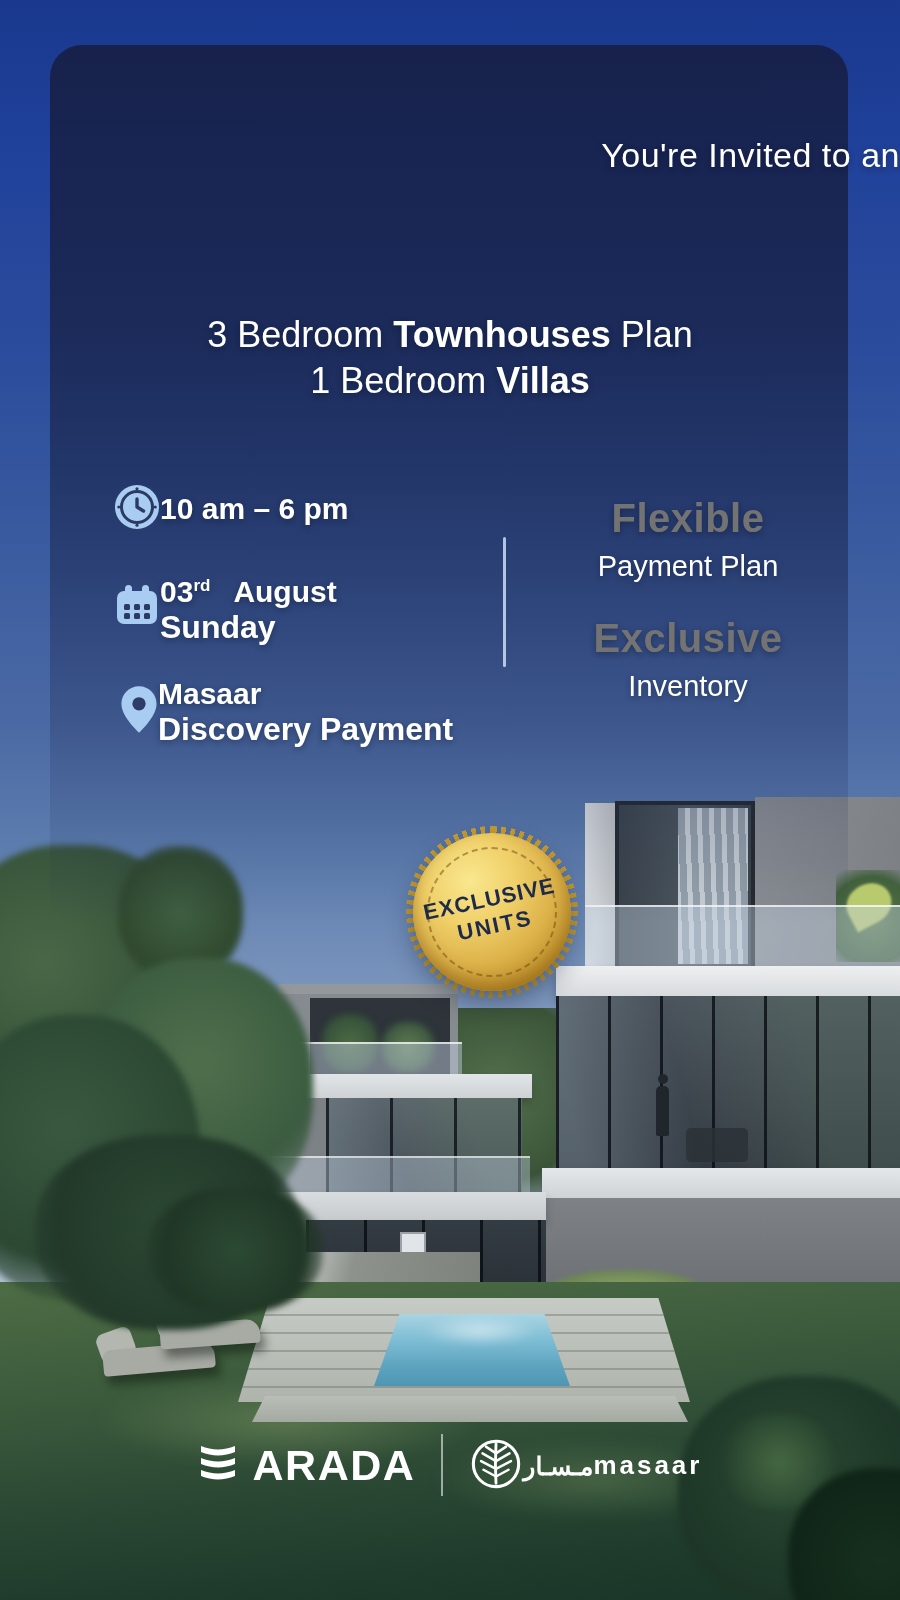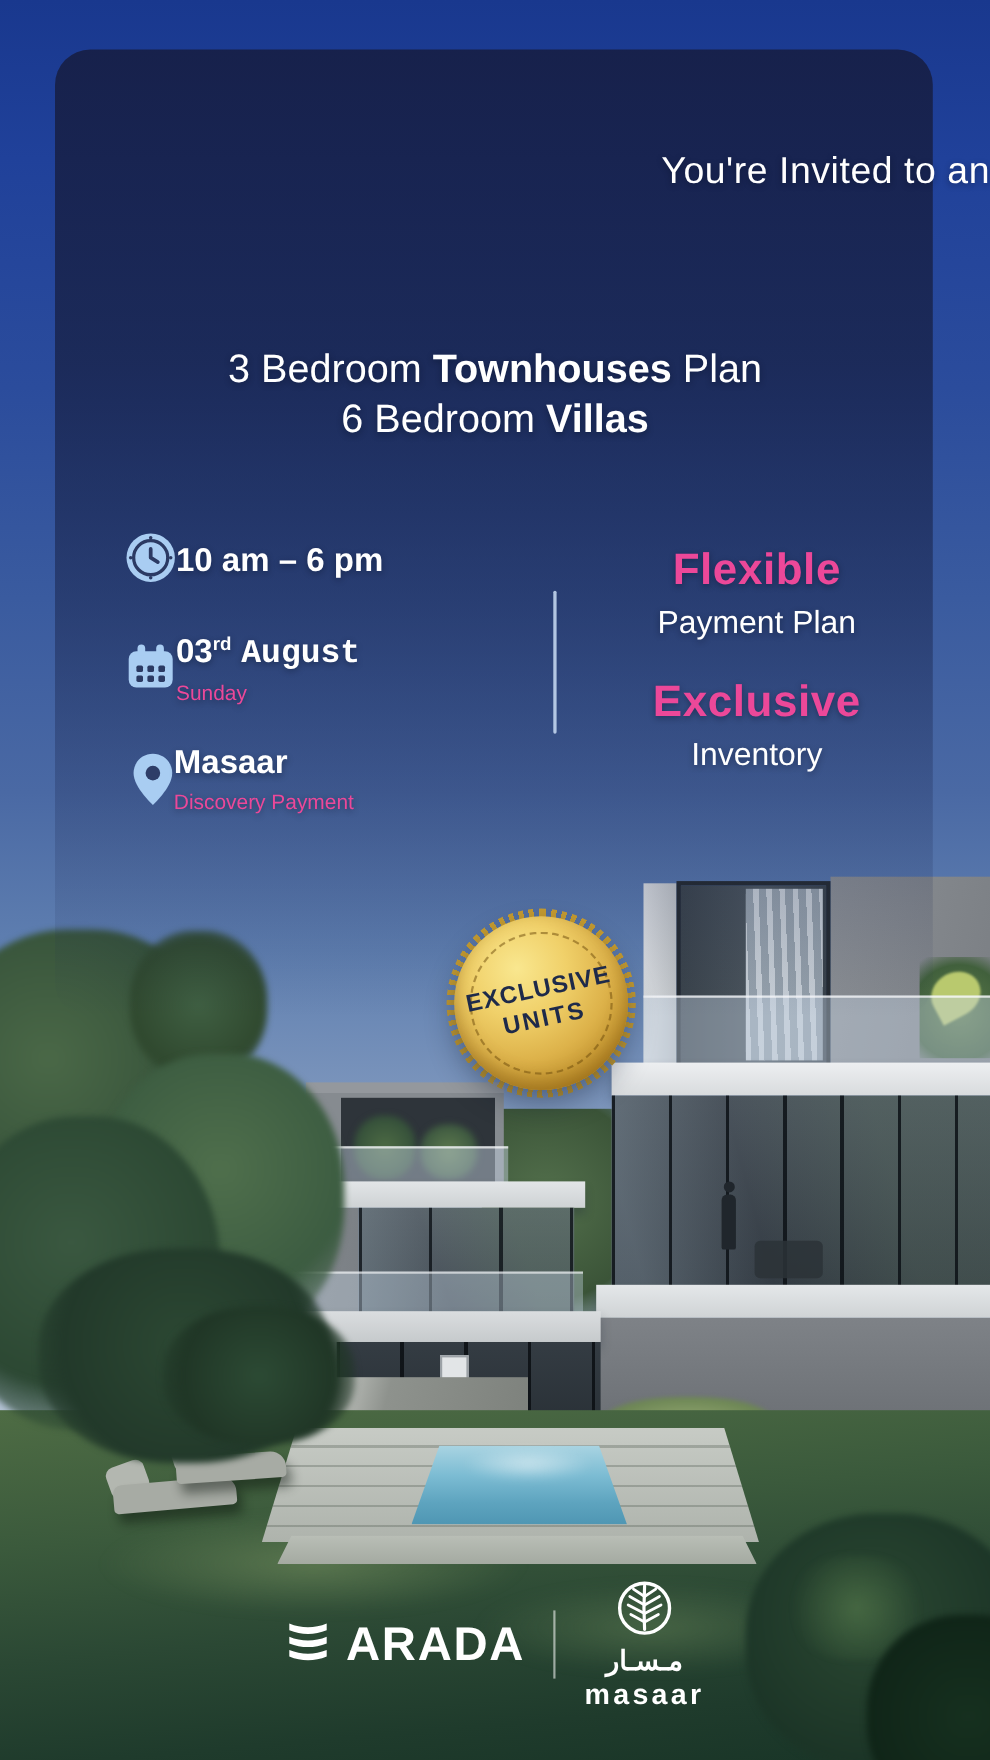--- a/index.html
+++ b/index.html
@@ -147,50 +147,50 @@
   .title{left:0;width:900px;top:196px;text-align:center;
     font-family:"Liberation Serif",serif;font-weight:400;font-size:68px;color:#a6cbf2;letter-spacing:1px;}
   .subtitle{left:0;width:900px;top:312px;text-align:center;font-size:36px;line-height:46px;font-weight:400;}
   .subtitle b{font-weight:700;}
 
   .drow{display:flex;align-items:center;}
   .drow1{left:114px;top:484px;}
   .drow2{left:114px;top:568px;}
   .drow3{left:120px;top:676px;}
   .d-main{font-size:30px;font-weight:700;line-height:36px;}
-  .d-sub{font-size:19px;font-weight:400;line-height:35px;color:#ec4899;}
+  .d-sub{font-size:32px;font-weight:700;line-height:35px;color:#ffffff;}
   .d-main sup{font-size:17px;font-weight:700;}
-  .d-month{margin-left:9px;font-family:Liberation Mono, monospace;}
+  .d-month{margin-left:23px;}
 
   .vdivider{left:503px;top:537px;width:3px;height:130px;border-radius:3px;background:rgba(202,221,245,.85);}
 
   .feature{left:538px;width:300px;text-align:center;}
   .f1{top:496px;} .f2{top:616px;}
-  .f-hl{font-size:40px;font-weight:600;color:#ec4899;letter-spacing:.5px;}
+  .f-hl{font-size:40px;font-weight:600;color:#737373;letter-spacing:.5px;}
   .f-lb{font-size:29px;font-weight:500;margin-top:9px;}
 
   
   .seal{left:406px;top:826px;width:172px;height:172px;}
   .seal-teeth{position:absolute;inset:0;border-radius:50%;
     background:repeating-conic-gradient(#c59b30 0deg 3.2deg,rgba(197,155,48,0) 3.2deg 6.4deg);}
   .seal-body{position:absolute;inset:7px;border-radius:50%;
     background:radial-gradient(circle at 36% 30%,#f9e78f 0%,#f0d069 30%,#ddb24a 56%,#ba8a26 82%,#d3a53b 100%);
     box-shadow:inset 0 -8px 16px rgba(120,80,10,.45),0 12px 26px rgba(15,25,45,.4);}
   .seal-ring{position:absolute;inset:21px;border-radius:50%;border:2px dashed rgba(108,74,10,.5);}
   .seal-text{position:absolute;inset:0;display:flex;flex-direction:column;align-items:center;justify-content:center;
     transform:rotate(-12deg);color:#1e2a4a;font-weight:700;line-height:27px;}
   .seal-l1{font-size:22px;letter-spacing:1px;}
   .seal-l2{font-size:22px;letter-spacing:2px;}
 
   
   .footer{left:0;width:900px;top:1434px;display:flex;justify-content:center;align-items:center;gap:26px;}
   .arada-lockup{display:flex;align-items:center;gap:15px;}
   .arada-word{font-size:43px;font-weight:700;letter-spacing:1.5px;}
   .footer-divider{width:2px;height:62px;background:rgba(255,255,255,.55);}
-  .masaar-lockup{display:flex;flex-direction:column;align-items:center;}
+  .masaar-lockup{display:flex;align-items:center;}
   .m-ar{font-size:25px;font-weight:700;margin-top:2px;}
   .m-en{font-size:26px;font-weight:700;letter-spacing:3px;}
 </style>
 </head>
 <body>
 
 <div class="stage">
 
   <div class="abs sky"></div>
 
@@ -251,21 +251,21 @@
     <div class="abs blob bushR1"></div>
     <div class="abs blob bushR3"></div>
     <div class="abs blob bushR2"></div>
   </div>
 
   <div class="abs card"></div>
 
   <div class="abs kicker t-shadow">You're Invited to an</div>
   <div class="abs subtitle t-shadow">
     <span><span>3 Bedroom </span><b>Townhouses</b><span> Plan</span></span><br>
-    <span><span>6 Bedroom </span><b>Villas</b></span>
+    <span><span>1 Bedroom </span><b>Villas</b></span>
   </div>
 
   <div class="abs drow drow1">
     <span>
       <svg width="46" height="46" viewBox="0 0 46 46">
         <circle cx="23" cy="23" r="22" fill="#a9cdf2"></circle>
         <circle cx="23" cy="23" r="15.5" fill="none" stroke="#2b3a63" stroke-width="3"></circle>
         <path d="M23 15 V23 L29.5 27" fill="none" stroke="#2b3a63" stroke-width="3.4" stroke-linecap="round" stroke-linejoin="round"></path>
         <circle cx="23" cy="4.8" r="1.6" fill="#2b3a63"></circle>
           <circle cx="41.2" cy="23" r="1.6" fill="#2b3a63"></circle>

